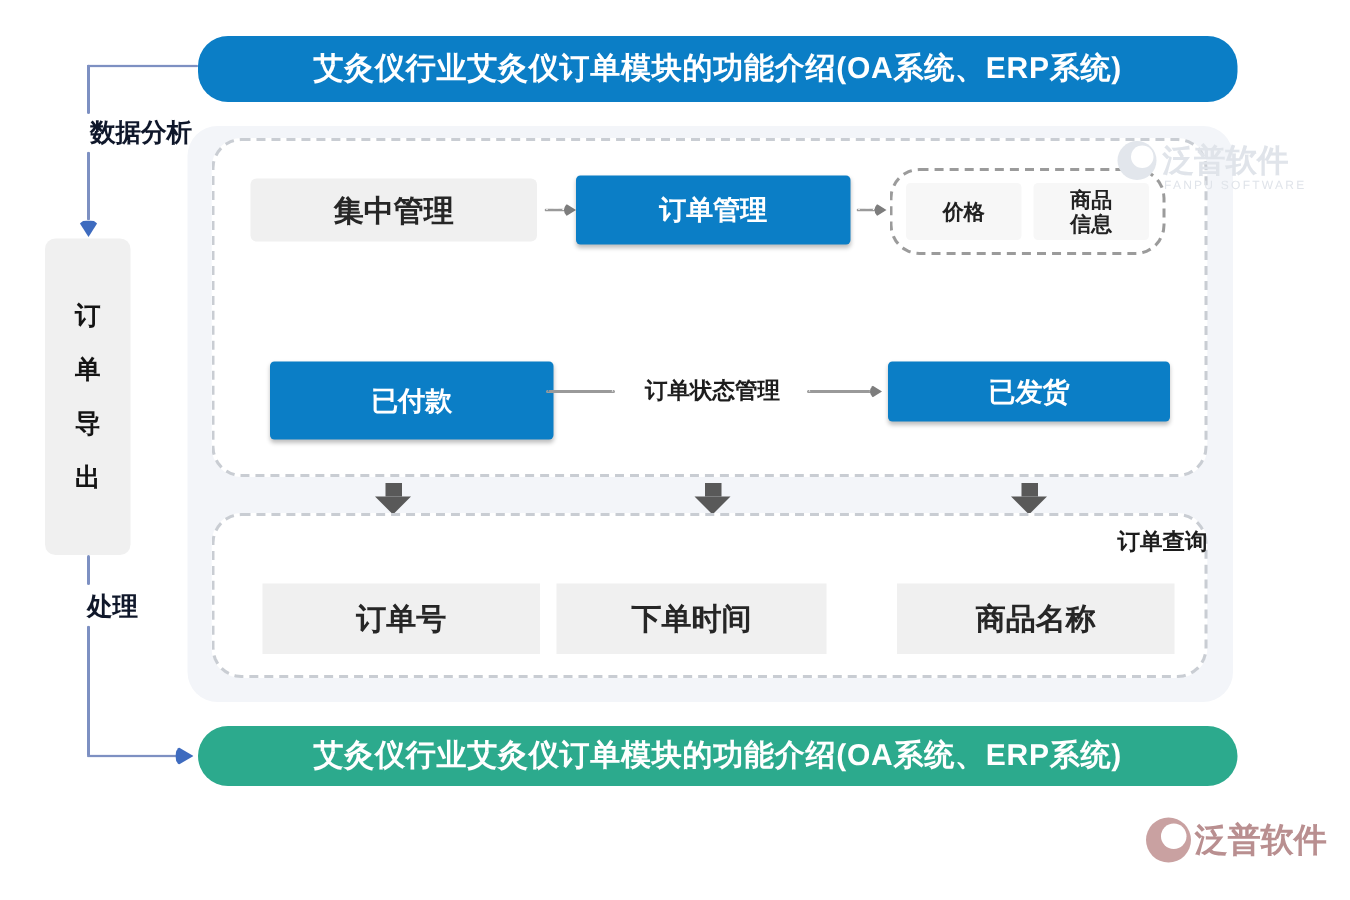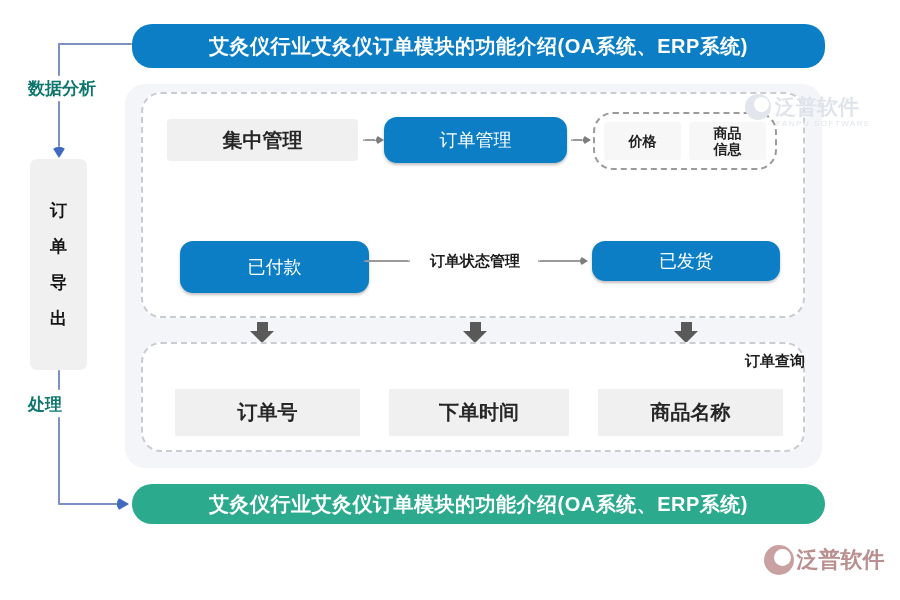--- a/index.html
+++ b/index.html
@@ -14,22 +14,22 @@
 
   
   .panel { left:125px; top:84px; width:697px; height:384px; background:#f3f5f9; }
   .dashed-box { background:#ffffff; border:2px dashed #c9cdd3; }
   .upper-box { left:141px; top:92px; width:664px; height:226px; }
   .lower-box { left:141px; top:342px; width:664px; height:110px; }
 
   
   .gbox { background:#f0f0f0; border-radius:4px; display:flex; align-items:center; justify-content:center;
           font-weight:bold; color:#262626; font-size:20px; }
-  .bbox { background:#0b7ec6; border-radius:13px; display:flex; align-items:center; justify-content:center;
-          font-weight:normal; color:#ffffff; font-size:18px; box-shadow:0 2px 3px rgba(0,0,0,0.25); }
+  .bbox { background:#0b7ec6; border-radius:3px; display:flex; align-items:center; justify-content:center;
+          font-weight:bold; color:#ffffff; font-size:18px; box-shadow:0 2px 3px rgba(0,0,0,0.25); }
 
   .jizhong   { left:167px; top:119px; width:191px; height:42px; }
   .ddgl      { left:384px; top:117px; width:183px; height:46px; }
   .group     { left:593px; top:112px; width:184px; height:58px; background:#fff; border:2px dashed #9b9b9b;
                display:flex; gap:8px; padding:8px 9px; }
   .group .cell { flex:1; background:#f7f7f7; border-radius:3px; display:flex; flex-direction:column;
                align-items:center; justify-content:center; font-weight:bold; font-size:14px; color:#222; line-height:1.15; }
   .yifukuan  { left:180px; top:241px; width:189px; height:52px; }
   .yifahuo   { left:592px; top:241px; width:188px; height:40px; }
 
@@ -43,27 +43,27 @@
   
   .down-arrow { width:24px; }
   .down-arrow .stem { width:11px; height:9px; background:#595959; margin:0 auto; }
   .down-arrow .head { width:0; height:0; border-left:12px solid transparent; border-right:12px solid transparent;
                border-top:12px solid #595959; }
 
   
   .query-title { left:141px; top:352px; width:664px; text-align:right; font-weight:bold; font-size:15px; color:#1d1d1d; }
   .qbox { top:389px; height:47px; border-radius:0; font-size:20px; }
   .qbox1 { left:175px; width:185px; }
-  .qbox2 { left:389px; width:180px; }
+  .qbox2 { left:371px; width:180px; }
   .qbox3 { left:598px; width:185px; }
 
   
   .vline { border-left:2px solid #7d90c2; width:0; }
   .hline { border-top:2px solid #7d90c2; height:0; }
-  .flow-label { text-align:left; font-weight:bold; font-size:17px; color:#0f766e; }
+  .flow-label { text-align:right; font-weight:bold; font-size:17px; color:#0f172a; }
   .tri-down { width:0; height:0; border-left:7px solid transparent; border-right:7px solid transparent;
               border-top:11px solid #3e6bbf; }
   .tri-right { width:0; height:0; border-top:7px solid transparent; border-bottom:7px solid transparent;
               border-left:12px solid #3e6bbf; }
   .export-box { left:30px; top:159px; width:57px; height:211px; background:#f0f0f0; border-radius:7px;
               display:flex; flex-direction:column; align-items:center; justify-content:center; gap:13px;
               font-weight:bold; font-size:17px; color:#141414; }
 
   
   .wm { left:745px; top:93px; width:140px; }

